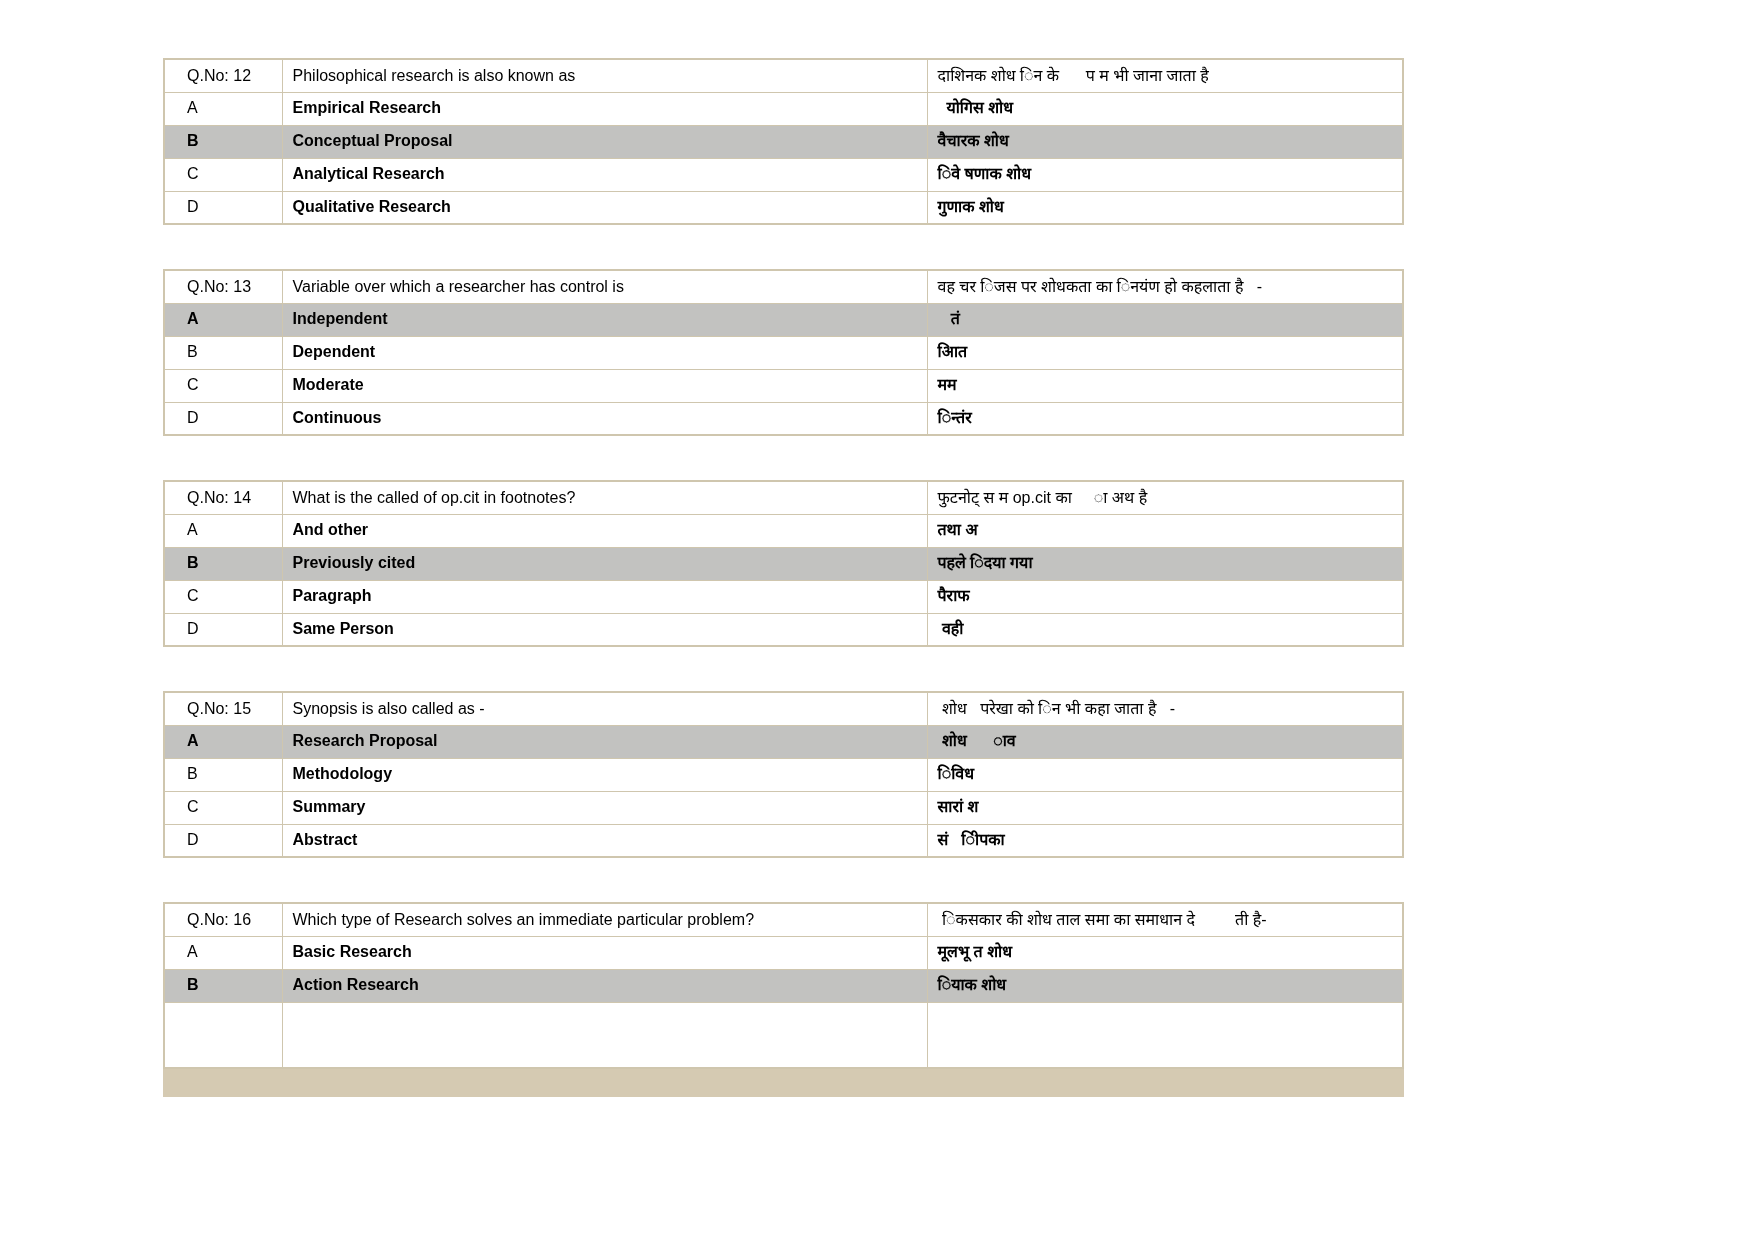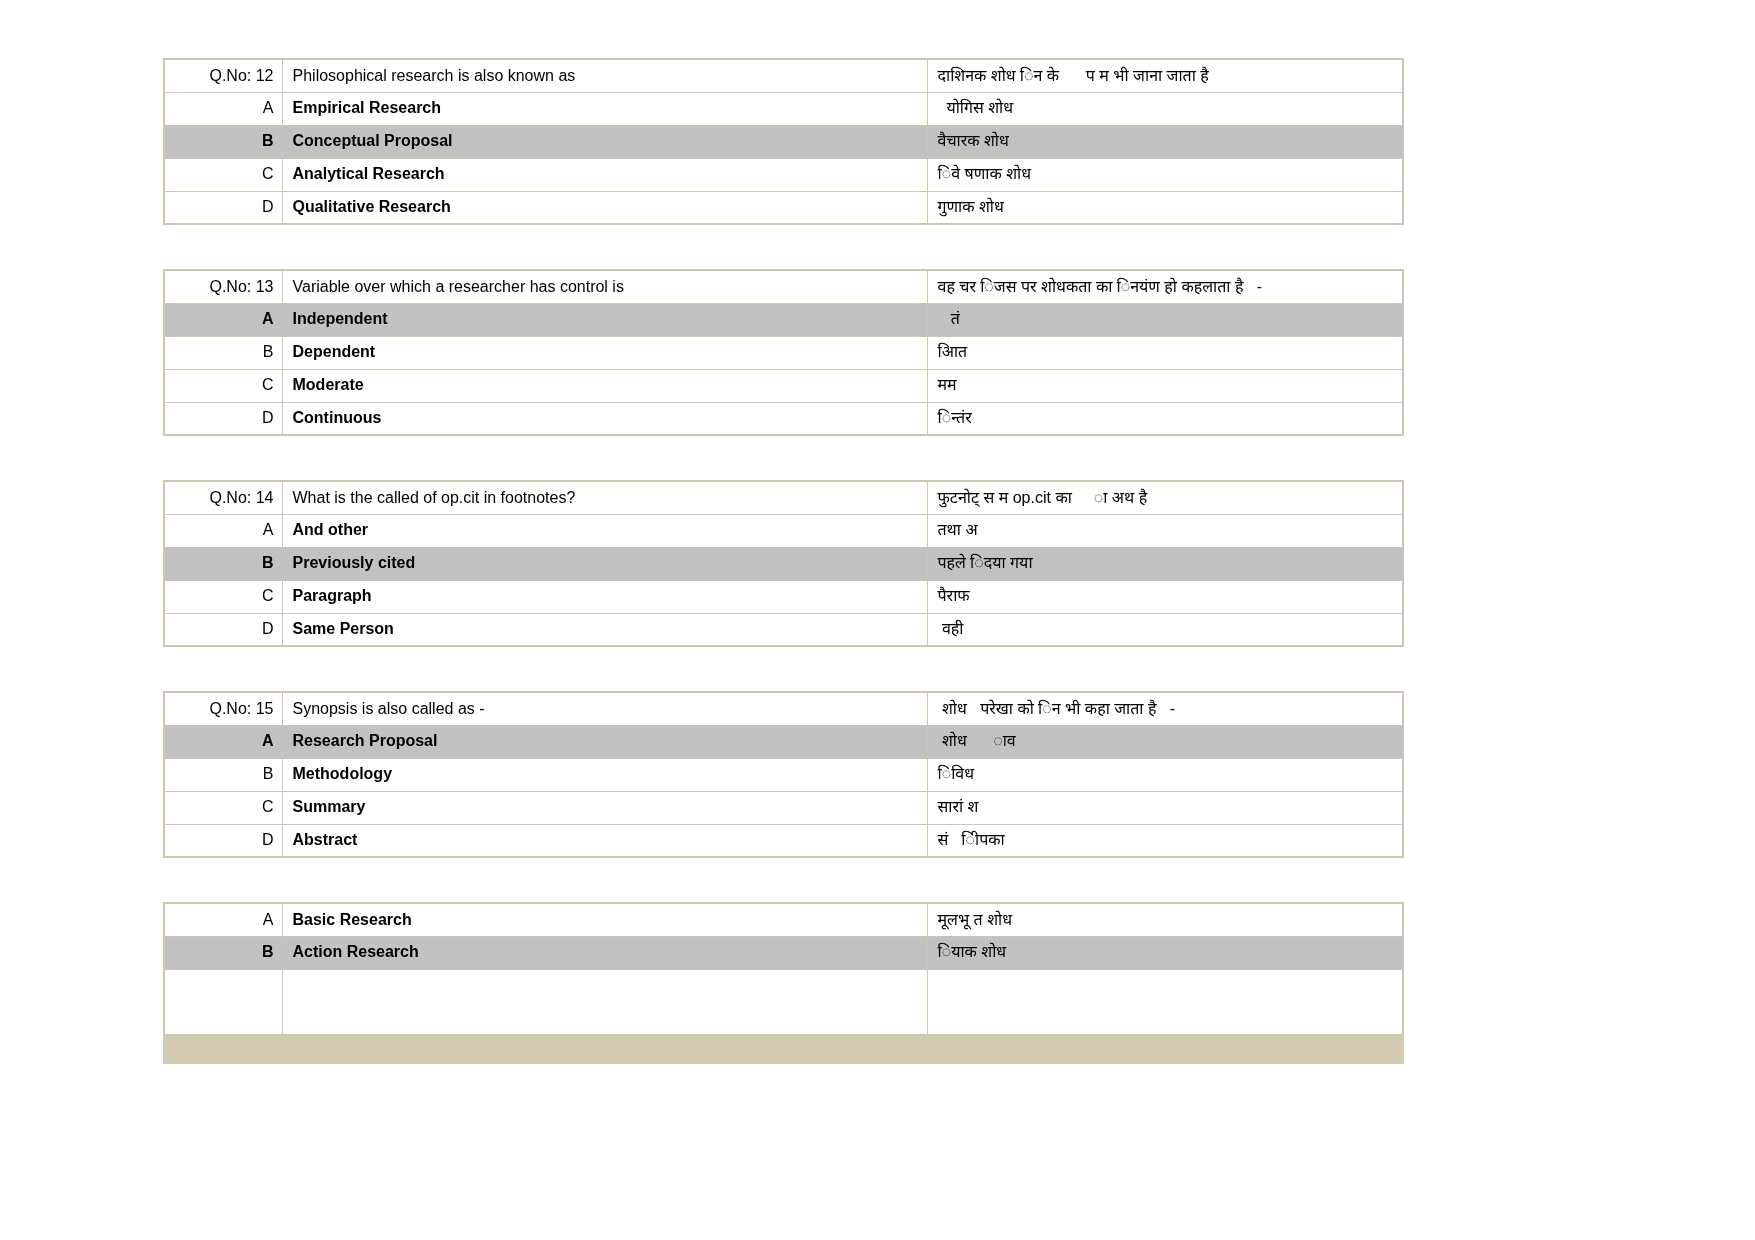--- a/index.html
+++ b/index.html
@@ -34,24 +34,24 @@
   .qtable td{
     border:1px solid var(--border);
     height:33px;
     padding:2px 8px 2px 10px;
     vertical-align:middle;
     font-size:16px;
     line-height:1.15;
     white-space:pre-wrap;
     overflow:hidden;
   }
-  .qtable td.c-letter{padding-left:22px;font-weight:normal;text-align:right;}
+  .qtable td.c-letter{padding-left:22px;font-weight:normal;}
   .qtable tr.q-row td{font-weight:normal;}
   .qtable tr.opt-row td.c-en{font-weight:bold;}
-  .qtable tr.opt-row td.c-hi{font-weight:normal;}
+  .qtable tr.opt-row td.c-hi{font-weight:bold;}
   .qtable tr.correct{background:var(--hl);}
   .qtable tr.correct td.c-letter{font-weight:bold;}
   .qtable tr.empty-row td{height:66px;}
   .bottom-bar{
     width:100%;
     height:28px;
     background:var(--bar);
   }
 </style>
 </head>
@@ -194,20 +194,25 @@
         </tr>
       </tbody>
     </table>
     <table class="qtable">
       <colgroup>
         <col style="width: 118px;">
         <col style="width: 645px;">
         <col>
       </colgroup>
       <tbody>
+        <tr class="q-row">
+          <td class="c-letter">Q.No: 16</td>
+          <td class="c-en">Which type of Research solves an immediate particular problem?</td>
+          <td class="c-hi"> िकसकार की शोध ताल समा का समाधान दे         ती है-</td>
+        </tr>
         <tr class="opt-row">
           <td class="c-letter">A</td>
           <td class="c-en">Basic Research</td>
           <td class="c-hi">मूलभू त शोध</td>
         </tr>
         <tr class="opt-row correct">
           <td class="c-letter">B</td>
           <td class="c-en">Action Research</td>
           <td class="c-hi">ियाक शोध</td>
         </tr>

